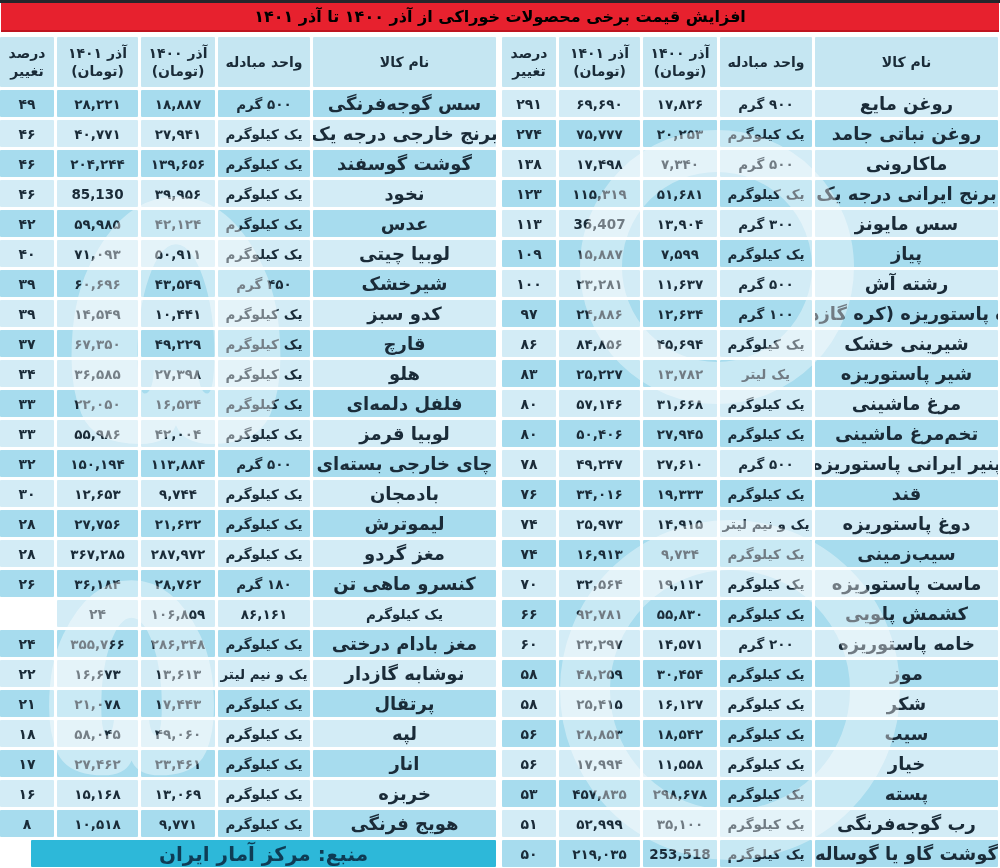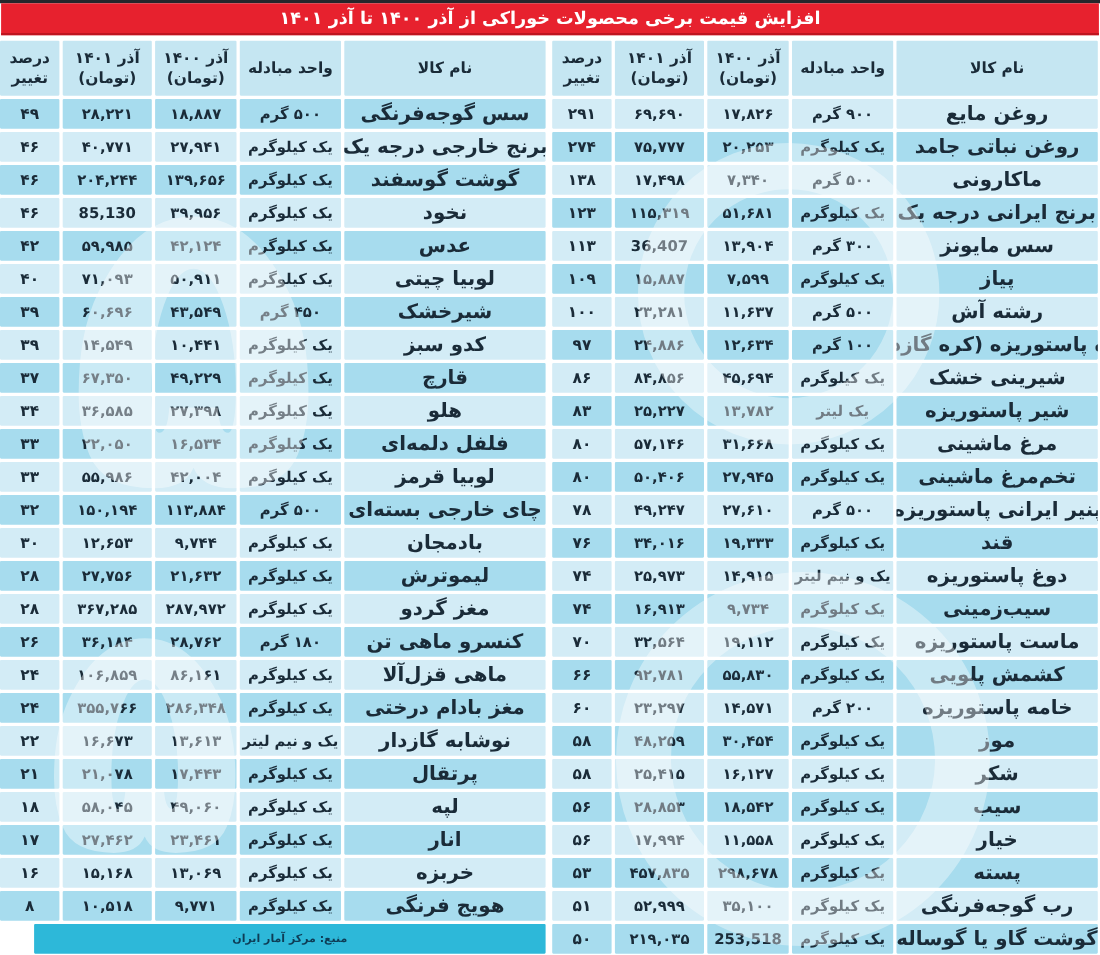--- a/index.html
+++ b/index.html
@@ -11,21 +11,21 @@
     direction:rtl;
     font-family:"DejaVu Sans", sans-serif;
     box-sizing:border-box;
   }
   .topline{height:3px;background:var(--dark-line,#25262b);}
   .titlebar{
     height:27px;margin:0 1px;
     background:var(--red,#e7212e);
     border-bottom:2px solid var(--red-border,#bf1420);
     display:flex;align-items:center;justify-content:center;
-    color:#ffffff;font-weight:bold;font-size:16px;
+    color:#000000;font-weight:bold;font-size:16px;
   }
   .tables{display:flex;gap:6px;padding:5px 2px 0 2px;}
   .price-table{width:496px;display:flex;flex-direction:column;gap:3px;}
   .thead,.row{
     display:grid;
     grid-template-columns:183px 92px 74px 81px 54px;
     column-gap:3px;
   }
   .thead{height:50px;}
   .hcell{
@@ -46,21 +46,21 @@
   }
   .row.light .cell{background:var(--cell-light,#d3ecf6);}
   .row.dark  .cell{background:var(--cell-dark,#a7dcee);}
   .cell.name{font-size:18px;}
   .cell.percent{font-size:14px;}
   .tfoot{
     height:27px;
     background:var(--footer,#2db8d9);
     color:var(--footer-ink,#0e3c55);
     display:flex;align-items:center;justify-content:center;
-    font-weight:bold;font-size:10px;border-radius:1px;margin-left:31px;
+    font-weight:bold;font-size:20px;border-radius:1px;margin-left:31px;
   }
   
   .wm{position:absolute;pointer-events:none;z-index:6;}
   .wm-ring{border-radius:50%;border-style:solid;border-color:rgba(255,255,255,0.38);}
   .wm-glyph{color:rgba(255,255,255,0.40);font-weight:bold;line-height:1;}
 </style>
 </head>
 <body>
 
 <div class="page">
@@ -415,21 +415,20 @@
             <div class="cell percent">۲۸</div>
           </div>
           <div class="row dark">
             <div class="cell name">کنسرو ماهی تن</div>
             <div class="cell unit">۱۸۰ گرم</div>
             <div class="cell price_1400">۲۸,۷۶۲</div>
             <div class="cell price_1401">۳۶,۱۸۴</div>
             <div class="cell percent">۲۶</div>
           </div>
           <div class="row light">
-            <div class="cell name">ماهی قزل‌آلا</div>
             <div class="cell unit">یک کیلوگرم</div>
             <div class="cell price_1400">۸۶,۱۶۱</div>
             <div class="cell price_1401">۱۰۶,۸۵۹</div>
             <div class="cell percent">۲۴</div>
           </div>
           <div class="row dark">
             <div class="cell name">مغز بادام درختی</div>
             <div class="cell unit">یک کیلوگرم</div>
             <div class="cell price_1400">۲۸۶,۳۴۸</div>
             <div class="cell price_1401">۳۵۵,۷۶۶</div>

